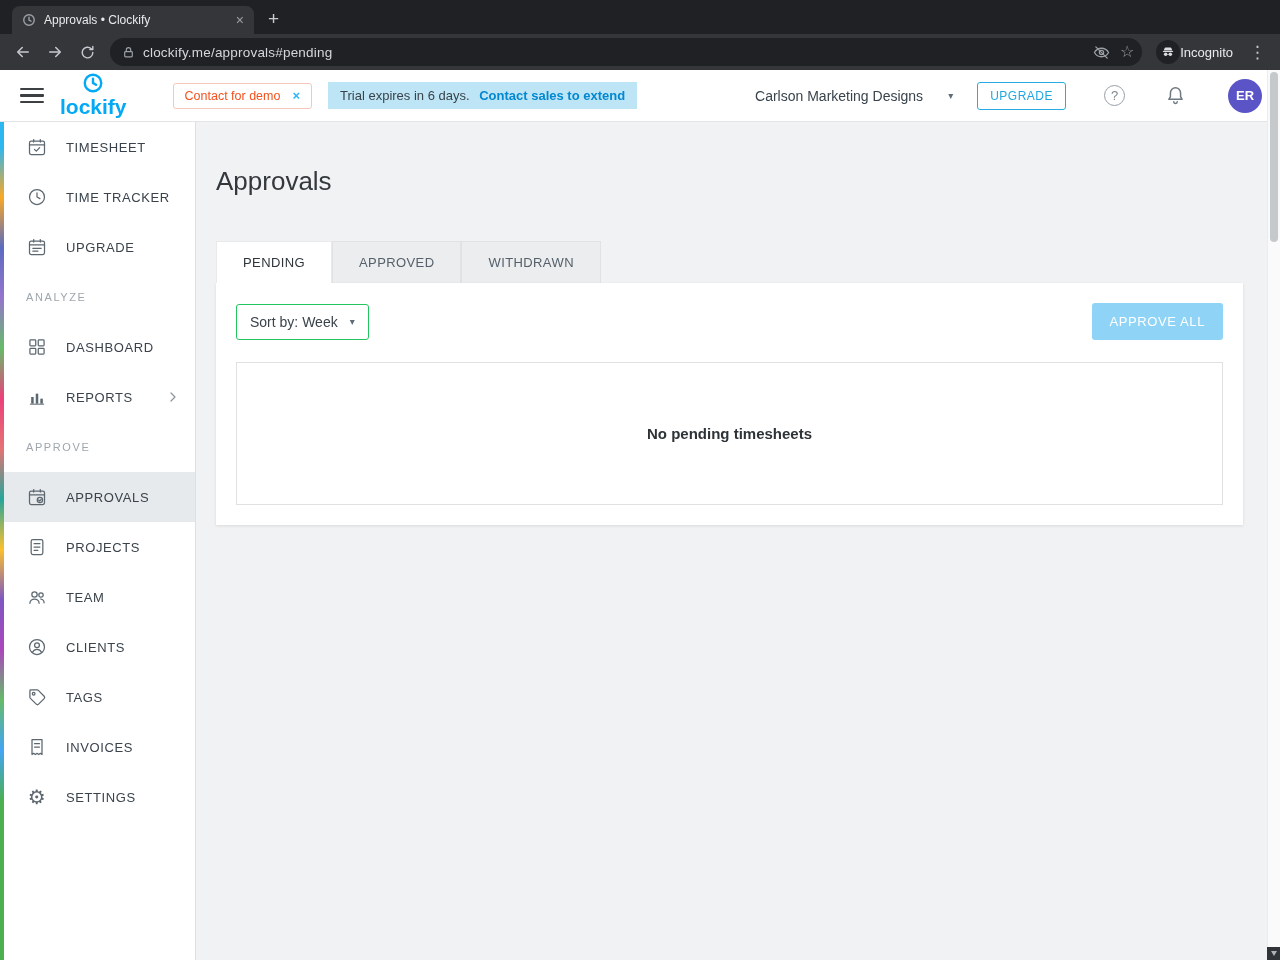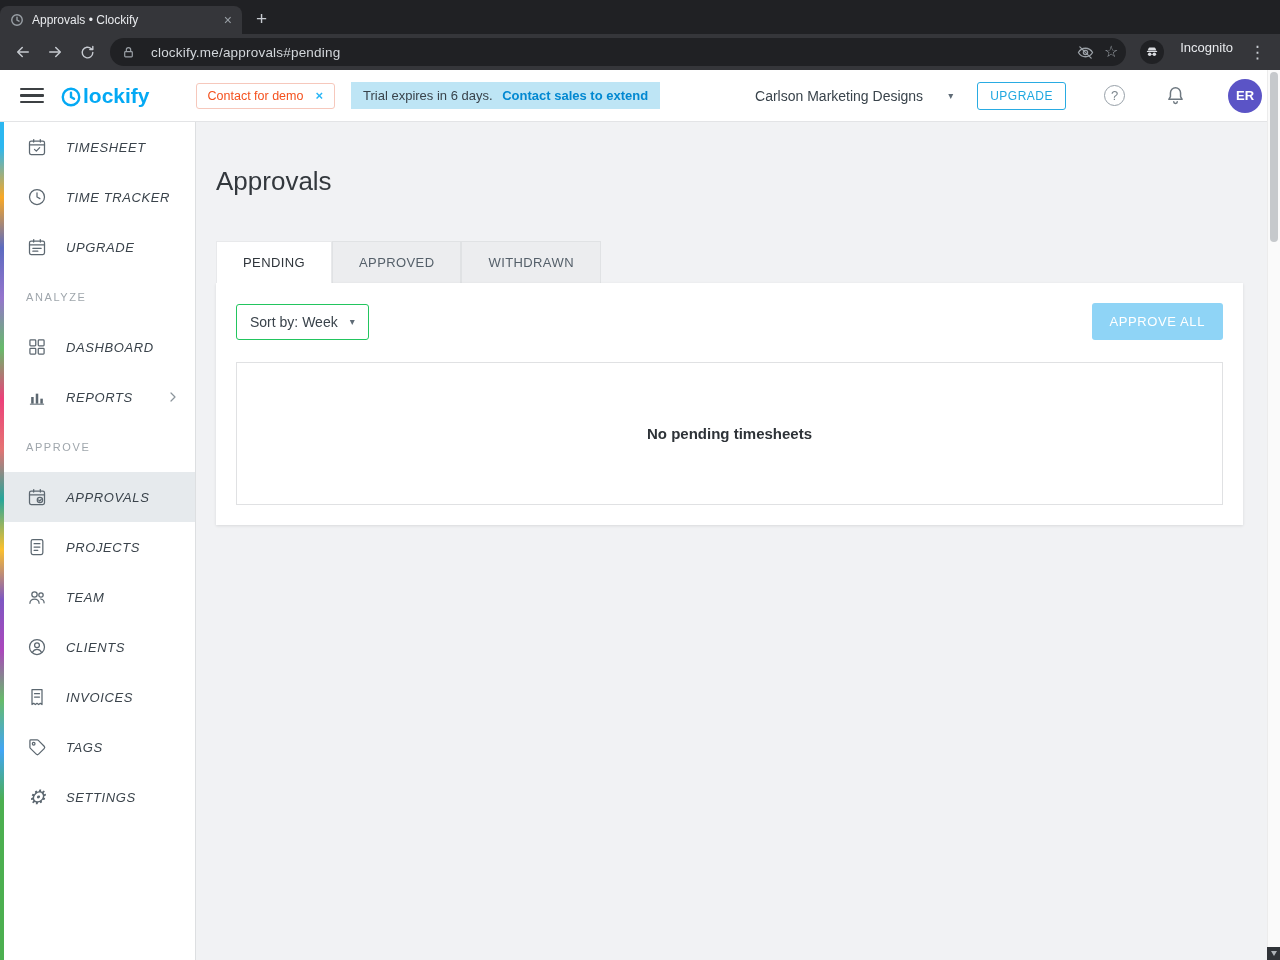--- a/index.html
+++ b/index.html
@@ -8,49 +8,49 @@
     width:1280px; height:960px; overflow:hidden;
     font-family:"Liberation Sans", sans-serif;
     background:#F1F2F4;
   }
   svg { display:block; }
 
   
   .tabstrip { height:34px; background:#202124; display:flex; align-items:flex-end; }
   .tab {
     width:242px; height:28px; background:#35363A; border-radius:8px 8px 0 0;
-    margin-left:0; display:flex; align-items:center; padding:0 8px 0 10px;
+    margin-left:12px; display:flex; align-items:center; padding:0 8px 0 10px;
     color:#E8EAED; font-size:12px; gap:8px;
   }
   .tab-title { flex:1; white-space:nowrap; overflow:hidden; }
   .tab-close { color:#9AA0A6; font-size:14px; line-height:1; padding:0 2px; }
   .newtab { color:#C7CBD1; font-size:19px; line-height:1; margin:0 0 6px 14px; }
 
   .toolbar { height:36px; background:#35363A; display:flex; align-items:center; padding:0 8px; gap:2px; }
   .nav-btn { width:30px; height:28px; display:flex; align-items:center; justify-content:center; border-radius:50%; }
   .omnibox {
     flex:1; height:28px; background:#202124; border-radius:14px;
-    display:flex; align-items:center; padding:0 8px 0 12px; margin:0 6px; gap:16px;
+    display:flex; align-items:center; padding:0 8px 0 12px; margin:0 6px; gap:8px;
   }
   .url { color:#D3D7DB; font-size:13.5px; flex:1; letter-spacing:.2px; }
   .omni-right { display:flex; align-items:center; gap:10px; }
   .star-icon { color:#9AA0A6; font-size:16px; line-height:1; }
-  .incognito { display:flex; gap:16px; margin:0 8px 0 6px; }
+  .incognito { display:flex; align-items:center; gap:0; margin:0 8px 0 6px; }
   .incog-circle { width:24px; height:24px; border-radius:50%; background:#202124; display:flex; align-items:center; justify-content:center; }
   .incog-label { color:#E8EAED; font-size:13px; }
   .menu-dots { color:#C7CBD1; font-size:17px; padding:0 6px; }
 
   
   .app-header {
     height:52px; background:#FFFFFF; border-bottom:1px solid #E3E4E6;
     display:flex; align-items:center; padding:0 18px 0 20px; gap:16px;
   }
   .hamburger { width:24px; display:flex; flex-direction:column; gap:4px; padding:2px 0; }
   .hamburger div { height:2.5px; background:#3C4043; border-radius:1px; }
-  .logo { display:flex; align-items:flex-end; gap:1px; color:#03A9F4; font-size:21px; font-weight:700; }
+  .logo { display:flex; align-items:center; gap:1px; color:#03A9F4; font-size:21px; font-weight:700;flex-direction:column; }
   .contact-demo {
     margin-left:30px; display:flex; align-items:center; gap:12px;
     border:1px solid #F6C8BC; border-radius:3px; padding:5px 11px;
     color:#F4511E; font-size:12.5px; background:#fff;
   }
   .contact-demo .x { color:#29B6F6; font-size:13px; font-weight:700; line-height:1; }
   .trial { background:#BEE5F5; padding:6px 12px; font-size:13px; color:#39434B; }
   .trial-link { color:#0288D1; font-weight:700; margin-left:6px; }
   .spacer { flex:1; }
   .workspace { display:flex; align-items:center; gap:25px; font-size:14px; color:#39434B; }
@@ -75,21 +75,21 @@
   .app-body { display:flex; height:838px; }
   .sidebar { width:196px; background:#fff; border-right:1px solid #DDDFE1; position:relative; flex-shrink:0; }
   .rainbow {
     position:absolute; left:0; top:0; bottom:0; width:4px;
     background:linear-gradient(180deg,
       #2CB7F0 3%, #F9A825 9%, #5C6BC0 15%, #9575CD 21%, #66BB6A 27%,
       #EC407A 33%, #E57373 39%, #26A69A 45%, #FBC02D 51%, #7E57C2 57%,
       #AB47BC 63%, #66BB6A 69%, #42A5F5 75%, #4CAF50 81%, #4CAF50 100%);
   }
   .side-item { height:50px; display:flex; align-items:center; padding-left:26px; gap:18px;
-    font-size:13px; letter-spacing:.6px; color:#3A434B; cursor:pointer;font-style:italic; }
+    font-size:13px; letter-spacing:.6px; color:#3A434B; cursor:pointer; }
   .side-item.selected { background:#E6EAED; }
   .side-section { height:50px; display:flex; align-items:center; padding-left:26px;
     font-size:11px; letter-spacing:1.6px; color:#9FA6AC; }
   .side-icon { width:22px; height:22px; display:flex; align-items:center; justify-content:center; color:#5C6770; }
   .gear-glyph { font-size:20px; color:#5C6770; line-height:1; }
   .side-chevron { margin-left:auto; margin-right:16px; }
 
   .content { flex:1; padding:44px 37px 0 20px; }
   .page-title { font-size:26px; font-weight:400; color:#33383D; margin:0; }
   .tabs { display:flex; margin-top:44px; }
@@ -347,37 +347,37 @@
           <circle cx="12" cy="12" r="9"></circle>
             <circle cx="12" cy="9.8" r="2.9"></circle>
             <path d="M6.6 18.4c1.1-2.4 3-3.7 5.4-3.7s4.3 1.3 5.4 3.7"></path>
         </svg>
       </span>
       <span>CLIENTS</span>
     </div>
 
     <div class="side-item">
       <span class="side-icon">
+        <svg width="20" height="20" viewBox="0 0 24 24" fill="none" stroke="currentColor" stroke-width="1.5" stroke-linejoin="round">
+          <path d="M3.5 12.2V4.5a1 1 0 0 1 1-1h7.7a2 2 0 0 1 1.4.6l7 7a2 2 0 0 1 0 2.8l-6.7 6.7a2 2 0 0 1-2.8 0l-7-7a2 2 0 0 1-.6-1.4z"></path>
+          <circle cx="8" cy="8" r="1.6"></circle>
+        </svg>
+      </span>
+      <span>TAGS</span>
+    </div>
+
+    <div class="side-item">
+      <span class="side-icon">
         <svg width="20" height="20" viewBox="0 0 24 24" fill="none" stroke="currentColor" stroke-width="1.5" stroke-linecap="round" stroke-linejoin="round">
           <path d="M6 3h12v18l-2-1.4-2 1.4-2-1.4L10 21l-2-1.4L6 21z"></path>
           <line x1="9" y1="8" x2="15" y2="8"></line>
             <line x1="9" y1="12" x2="15" y2="12"></line>
         </svg>
       </span>
       <span>INVOICES</span>
-    </div>
-
-    <div class="side-item">
-      <span class="side-icon">
-        <svg width="20" height="20" viewBox="0 0 24 24" fill="none" stroke="currentColor" stroke-width="1.5" stroke-linejoin="round">
-          <path d="M3.5 12.2V4.5a1 1 0 0 1 1-1h7.7a2 2 0 0 1 1.4.6l7 7a2 2 0 0 1 0 2.8l-6.7 6.7a2 2 0 0 1-2.8 0l-7-7a2 2 0 0 1-.6-1.4z"></path>
-          <circle cx="8" cy="8" r="1.6"></circle>
-        </svg>
-      </span>
-      <span>TAGS</span>
     </div>
 
     <div class="side-item">
       <span class="side-icon gear-glyph">⚙</span>
       <span>SETTINGS</span>
     </div>
   </div>
 
   <div class="content">
     <h1 class="page-title">Approvals</h1>

